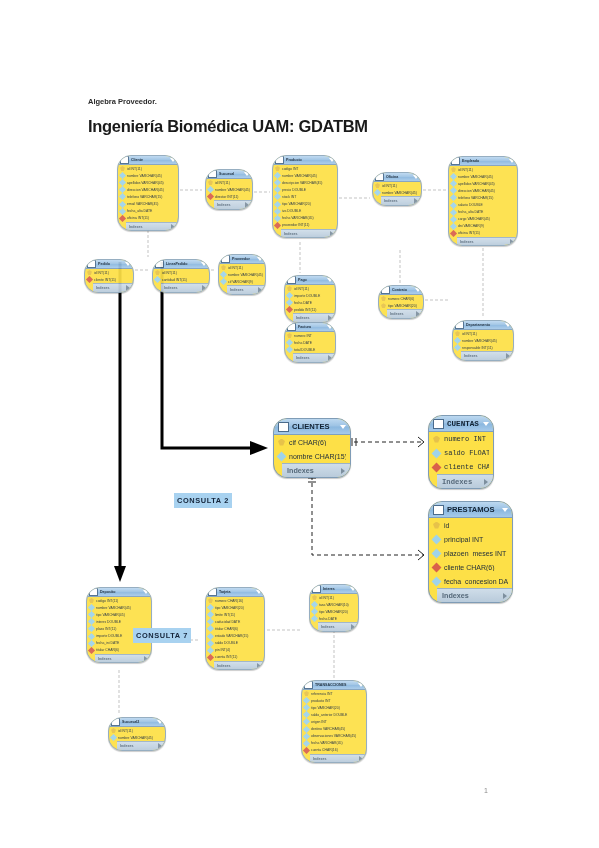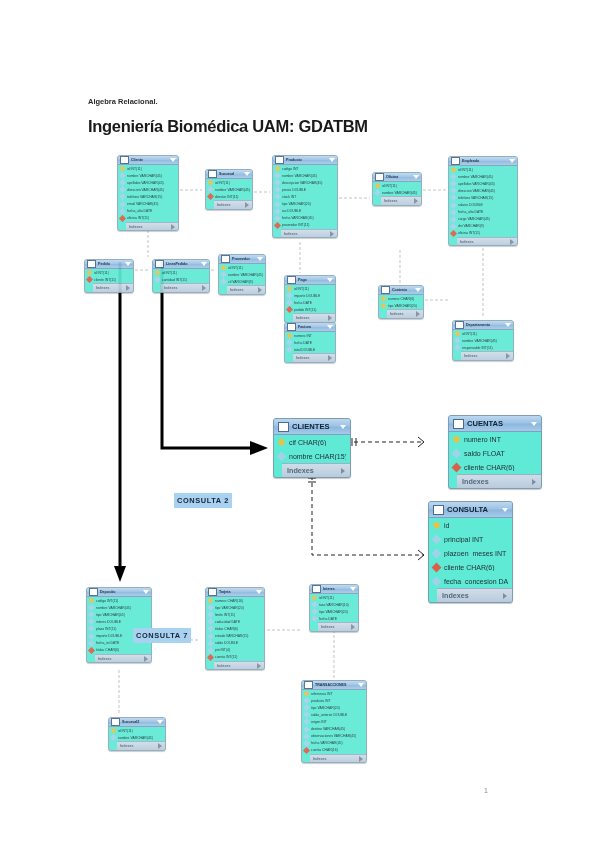--- a/index.html
+++ b/index.html
@@ -10,22 +10,22 @@
   #doc-title{position:absolute;left:88px;top:74px;font-size:16.5px;font-weight:bold;
              letter-spacing:-0.3px;color:#1a1a1a;white-space:nowrap;margin-top:43px;}
   #doc-subtitle{position:absolute;left:88px;top:97px;font-size:7.5px;font-weight:bold;
                 color:#2b2b2b;white-space:nowrap;}
   #page-number{position:absolute;left:484px;top:787px;font-size:7px;color:#8a8a8a;}
 
   
   #diagram{position:absolute;left:0;top:130px;width:599px;height:680px;}
 
   
-  .tbl{position:absolute;border:1px solid #8fa8bd;border-radius:3px;
-       background:#5eead4;box-shadow:0 1px 1px rgba(0,0,0,.22);
+  .tbl{position:absolute;border:1px solid #8fa8bd;border-radius:14px;
+       background:#fde047;box-shadow:0 1px 1px rgba(0,0,0,.22);
        box-sizing:border-box;overflow:hidden;}
   .tbl .hd{display:flex;align-items:center;gap:2px;
            background:linear-gradient(to bottom,#bcd8f0 0%,#9cc2e4 48%,#8ab7df 52%,#a6caea 100%);
            border-bottom:1px solid #7fa0bd;padding:0 2px;color:#123;
            font-weight:bold;overflow:hidden;white-space:nowrap;}
   .tbl .hd .tico{width:7px;height:6px;border:1px solid #4a6b8c;background:#fff;flex:0 0 auto;}
   .tbl .hd .tname{flex:1 1 auto;overflow:hidden;text-overflow:clip;}
   .tbl .hd .caret{flex:0 0 auto;width:0;height:0;border-left:3px solid transparent;
                   border-right:3px solid transparent;border-top:4px solid #ffffff;}
   .tbl .row{display:flex;align-items:center;gap:2px;padding:0 2px;
@@ -63,21 +63,21 @@
   .consulta{position:absolute;background:#a8d2f0;color:#14243a;font-weight:bold;
             font-size:7.4px;letter-spacing:.6px;padding:3px 3px;white-space:nowrap;}
 
   
   #links{position:absolute;left:0;top:0;width:599px;height:680px;overflow:visible;}
 </style>
 </head>
 <body>
 
 <h1 id="doc-title">Ingeniería Biomédica UAM: GDATBM</h1>
-<div id="doc-subtitle">Algebra Relacional.</div>
+<div id="doc-subtitle">Algebra Proveedor.</div>
 <div id="page-number">1</div>
 
 <div id="diagram">
 
   <svg id="links" viewBox="0 0 599 680">
 
     <g>
       <line x1="120" y1="132" x2="120" y2="438" stroke="#000" stroke-width="3"></line>
       <polygon points="120,452 114,436 126,436" fill="#000"></polygon>
     </g>
@@ -656,21 +656,21 @@
         </div>
         <div class="row">
           <span class="k col"></span>
           <span class="txt">nombre CHAR(15)</span>
         </div>
         <div class="ftr">
           <span>Indexes</span>
           <span class="arw"></span>
         </div>
       </div>
-      <div class="tbl lg" style="left: 448px; top: 285px; width: 94px;">
+      <div class="tbl lg" style="left: 428px; top: 285px; width: 66px; font-family: Liberation Mono, monospace;">
         <div class="hd">
           <span class="tico"></span>
           <span class="tname">CUENTAS</span>
           <span class="caret"></span>
         </div>
         <div class="row">
           <span class="k pk"></span>
           <span class="txt">numero INT</span>
         </div>
         <div class="row">
@@ -682,21 +682,21 @@
           <span class="txt">cliente CHAR(6)</span>
         </div>
         <div class="ftr">
           <span>Indexes</span>
           <span class="arw"></span>
         </div>
       </div>
       <div class="tbl lg" style="left: 428px; top: 371px; width: 85px;">
         <div class="hd">
           <span class="tico"></span>
-          <span class="tname">CONSULTA</span>
+          <span class="tname">PRESTAMOS</span>
           <span class="caret"></span>
         </div>
         <div class="row">
           <span class="k pk"></span>
           <span class="txt">id</span>
         </div>
         <div class="row">
           <span class="k col"></span>
           <span class="txt">principal INT</span>
         </div>

